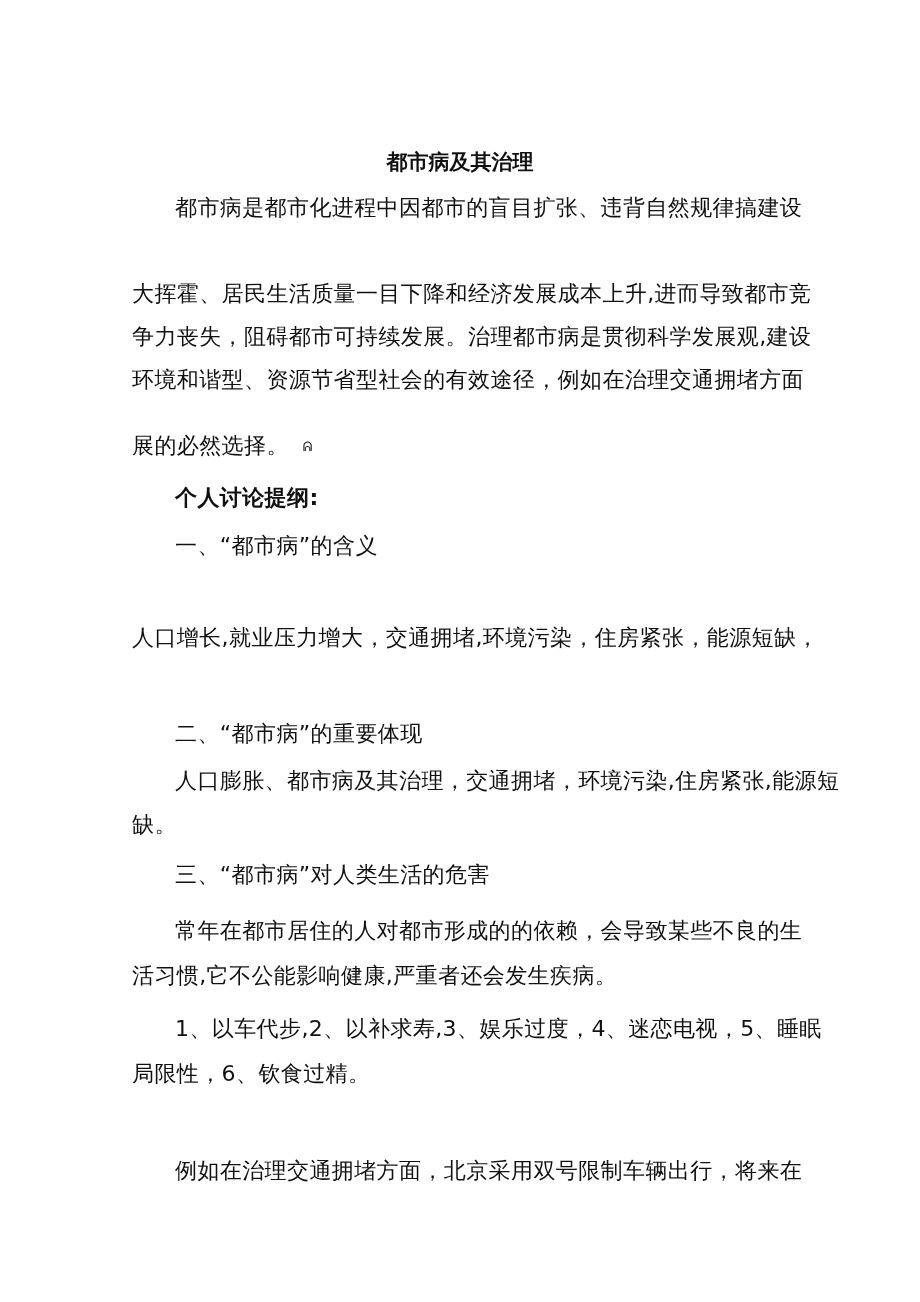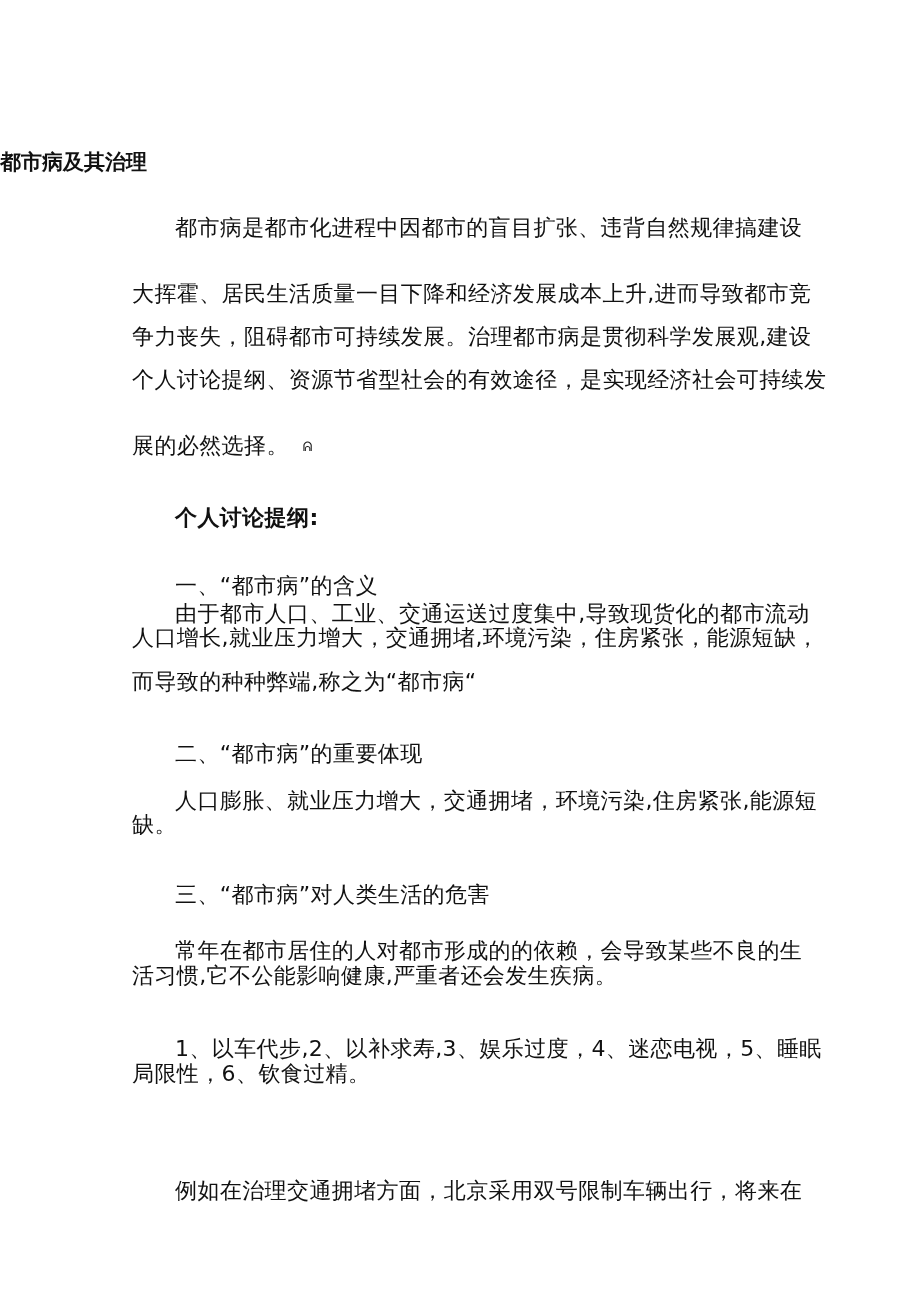--- a/index.html
+++ b/index.html
@@ -1,50 +1,48 @@
 <!DOCTYPE html>
 <html><head>
 <meta charset="utf-8">
 <style>
   html, body { margin: 0; padding: 0; background: #ffffff; }
   body { width: 920px; height: 1302px; position: relative; overflow: hidden;
          font-family: "DejaVu Sans", "Liberation Sans", sans-serif; color: #111; }
   .page { position: absolute; left: 0; top: 0; width: 920px; height: 1302px; background: #fff; }
-  .title { position: absolute; top: 148px; left: 0; width: 920px; text-align: left;
+  .title { position: absolute; top: 148px; left: 0; width: 920px; text-align: center;
            font-size: 21px; font-weight: bold; letter-spacing: 0px; }
   .line { position: absolute; left: 132px; width: 660px; font-size: 22px; white-space: nowrap;
           letter-spacing: 0.4px; line-height: 28px; }
-  .indent { left: 175px; width: 620px; margin-top: 20px; }
+  .indent { left: 175px; width: 620px; }
   .bold { font-weight: bold; }
   .mark { font-size: 13px; display: inline-block; margin-left: 14px; vertical-align: middle; }
 </style>
 </head>
 <body>
 
 <div class="page">
 
   <div class="title">都市病及其治理</div>
 
   <div class="line indent" style="top:194px">都市病是都市化进程中因都市的盲目扩张、违背自然规律搞建设</div>
   <div class="line" style="top:323px">争力丧失，阻碍都市可持续发展。治理都市病是贯彻科学发展观,建设</div>
   <div class="line" style="top:280px">大挥霍、居民生活质量一目下降和经济发展成本上升,进而导致都市竞</div>
-  <div class="line" style="top:366px">个人讨论提纲、资源节省型社会的有效途径，是实现经济社会可持续发</div>
+  <div class="line" style="top:366px">环境和谐型、资源节省型社会的有效途径，例如在治理交通拥堵方面</div>
   <div class="line" style="top:436px; top:432px">
     <span>展的必然选择。</span><span class="mark">ᕱ</span>
   </div>
 
   <div class="line indent bold" style="top:484px">个人讨论提纲:</div>
 
-  <div class="line indent" style="top:552px">一、“都市病”的含义</div>
-  <div class="line indent" style="top:580px">由于都市人口、工业、交通运送过度集中,导致现货化的都市流动</div>
+  <div class="line indent" style="top:532px">一、“都市病”的含义</div>
   <div class="line" style="top:624px">人口增长,就业压力增大，交通拥堵,环境污染，住房紧张，能源短缺，</div>
-  <div class="line" style="top:668px">而导致的种种弊端,称之为“都市病“</div>
 
   <div class="line indent" style="top:720px">二、“都市病”的重要体现</div>
-  <div class="line indent" style="top:767px">人口膨胀、就业压力增大，交通拥堵，环境污染,住房紧张,能源短</div>
+  <div class="line indent" style="top:767px">人口膨胀、都市病及其治理，交通拥堵，环境污染,住房紧张,能源短</div>
   <div class="line" style="top:811px">缺。</div>
 
   <div class="line indent" style="top:861px">三、“都市病”对人类生活的危害</div>
   <div class="line indent" style="top:917px">常年在都市居住的人对都市形成的的依赖，会导致某些不良的生</div>
   <div class="line" style="top:962px">活习惯,它不公能影响健康,严重者还会发生疾病。</div>
   <div class="line indent" style="top:1015px">1、以车代步,2、以补求寿,3、娱乐过度，4、迷恋电视，5、睡眠</div>
   <div class="line" style="top:1060px">局限性，6、钦食过精。</div>
 
   <div class="line indent" style="top:1157px">例如在治理交通拥堵方面，北京采用双号限制车辆出行，将来在</div>
 

